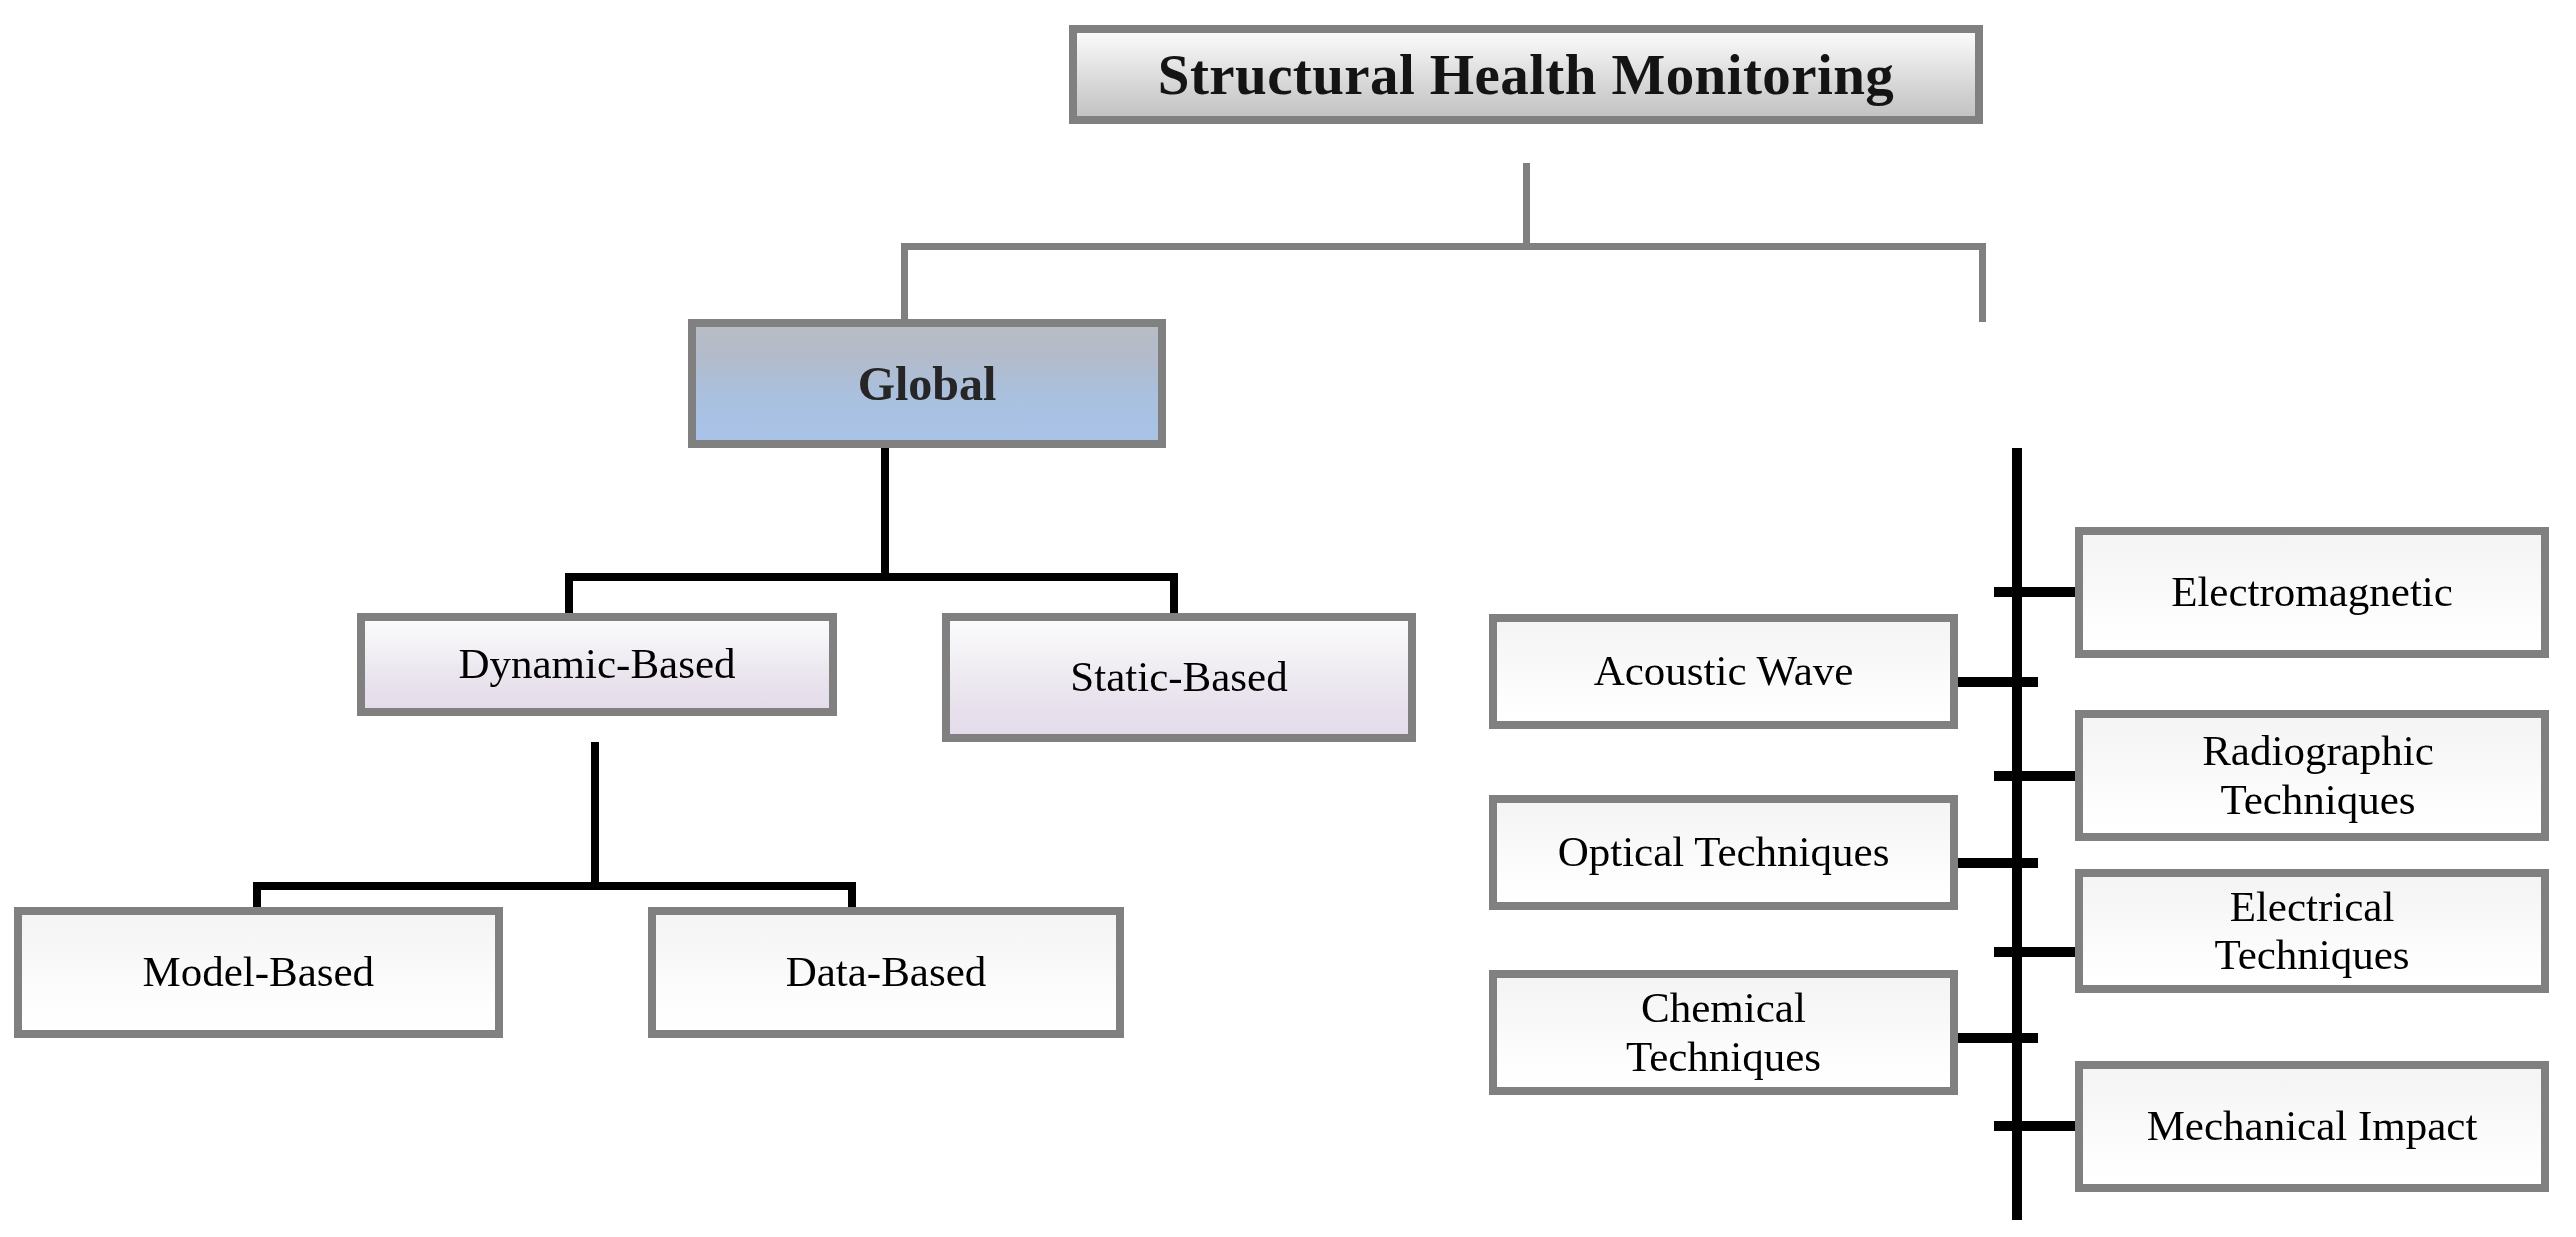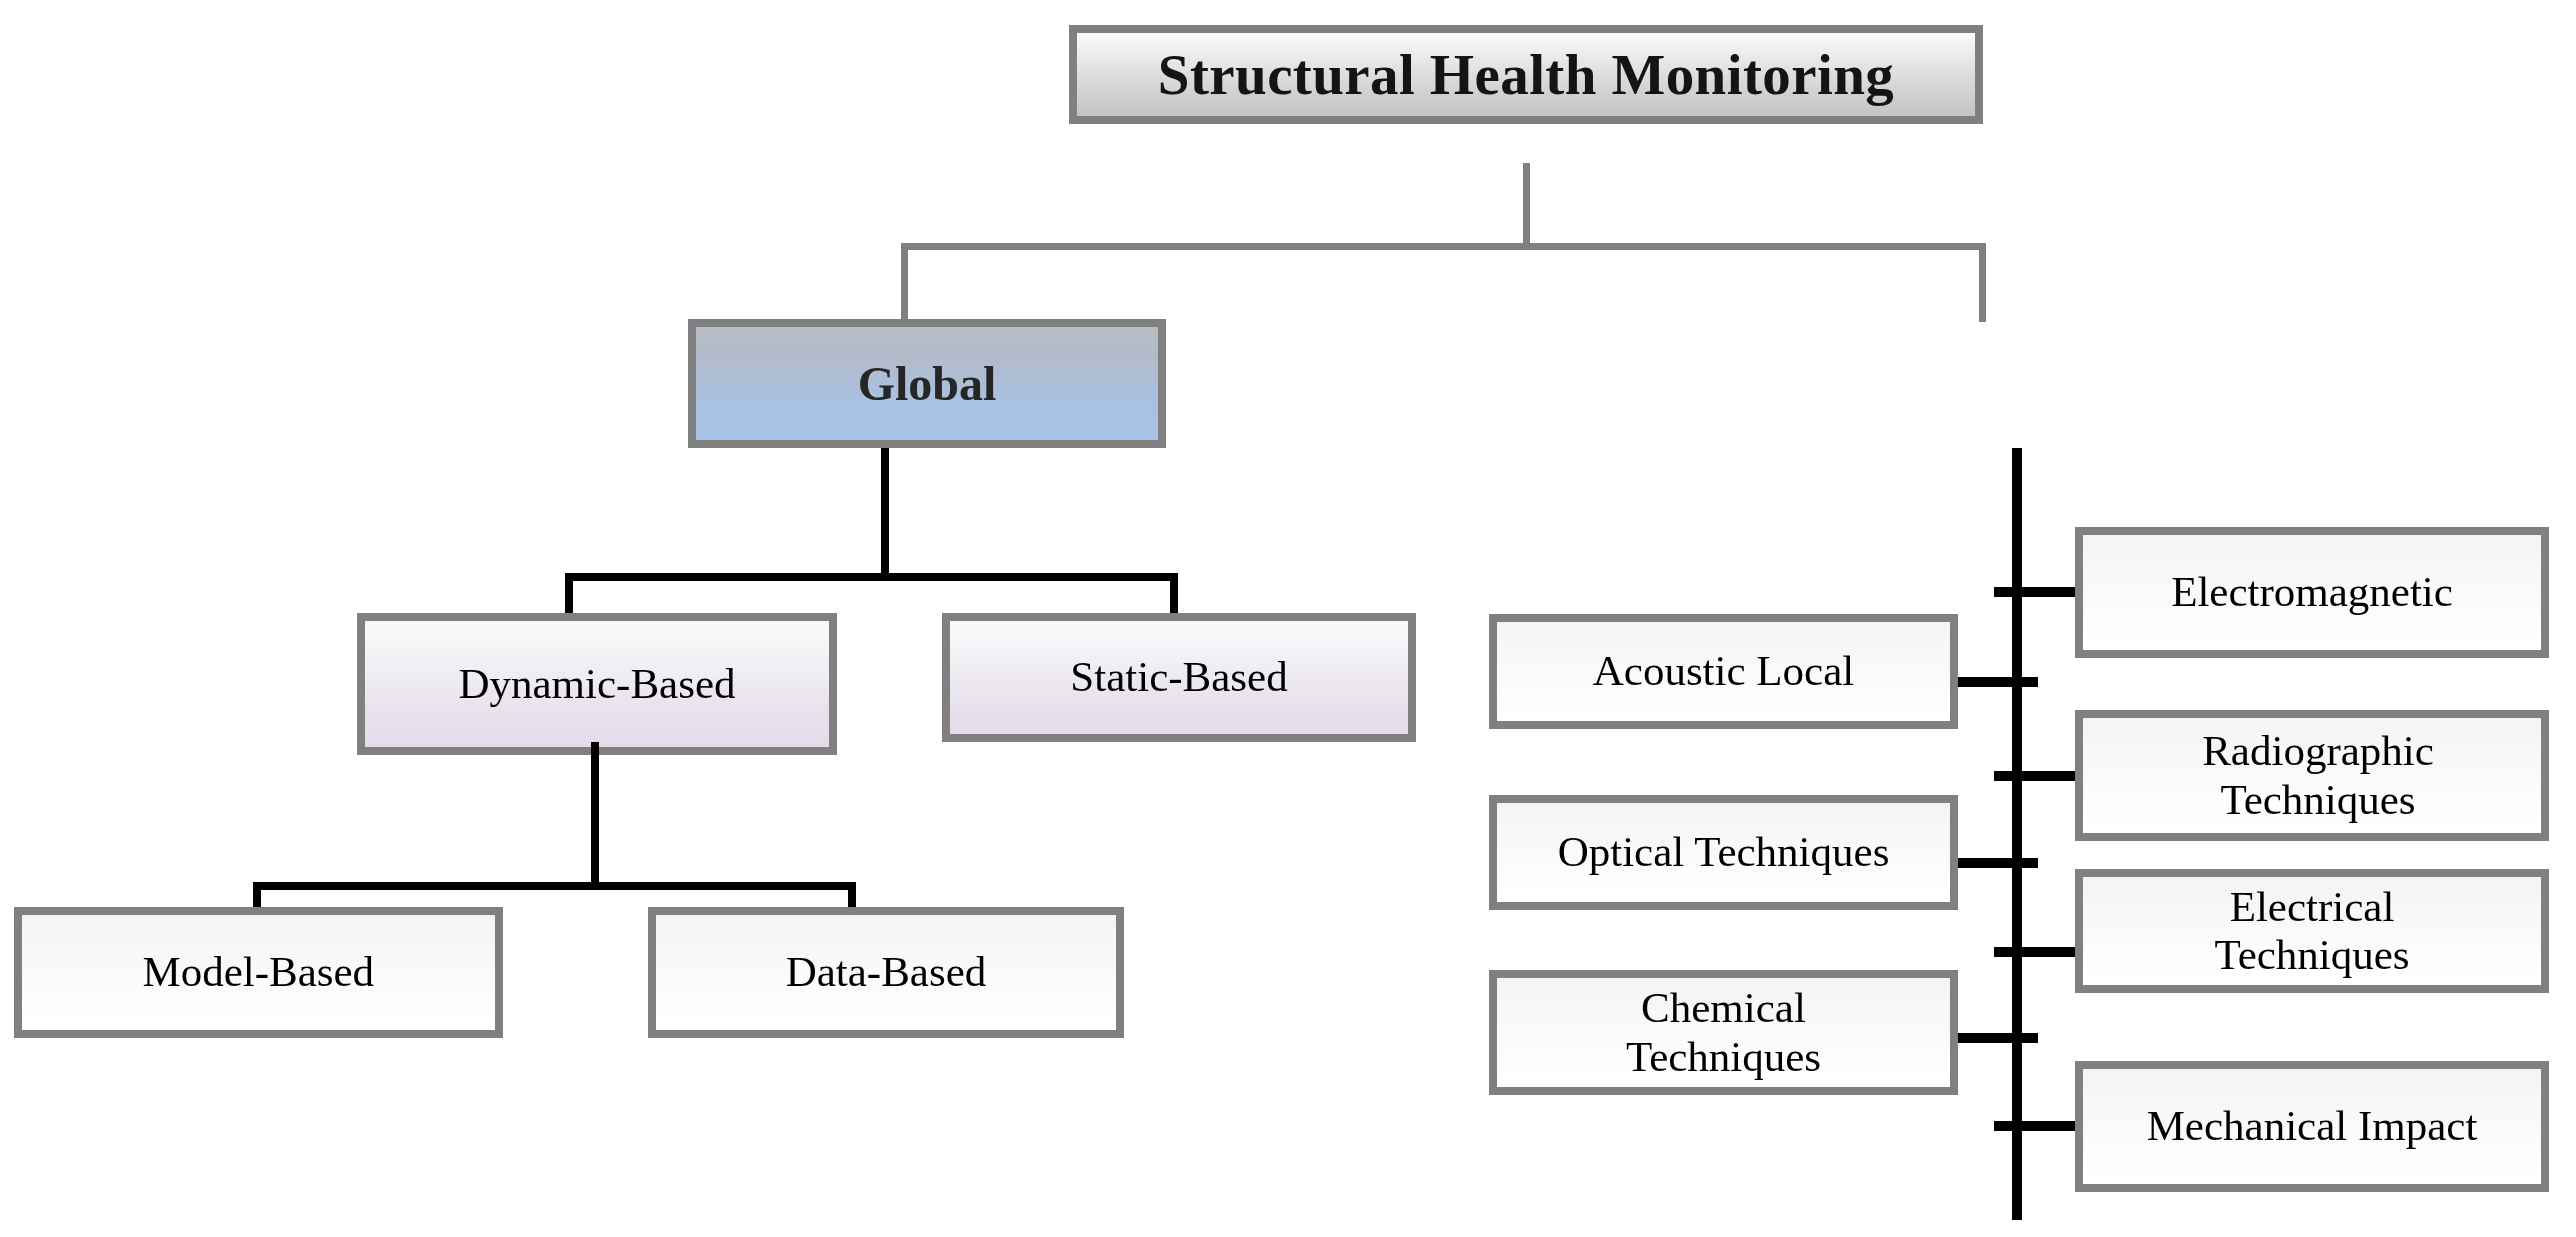--- a/index.html
+++ b/index.html
@@ -85,21 +85,21 @@
   <div class="conn gray" style="left:901px; top:243px; width:6.9px; height:79px;"></div>
   <div class="conn gray" style="left:1979px; top:243px; width:6.9px; height:79px;"></div>
 
   <div class="node level2" style="left:646px; top:319px; width:478px; height:129px;">Global</div>
 
   <div class="conn" style="left:881px; top:448px; width:7.7px; height:131px;"></div>
   <div class="conn" style="left:565px; top:573px; width:613px; height:7.7px;"></div>
   <div class="conn" style="left:565px; top:573px; width:7.7px; height:43px;"></div>
   <div class="conn" style="left:1170px; top:573px; width:7.7px; height:43px;"></div>
 
-  <div class="node level3" style="left:357px; top:613px; width:480px; height:142px;">Dynamic-Based</div>
+  <div class="node level3" style="left:357px; top:613px; width:480px; height:103px;">Dynamic-Based</div>
 
   <div class="node level3" style="left:942px; top:613px; width:474px; height:129px;">Static-Based</div>
 
   <div class="conn" style="left:591px; top:742px; width:7.7px; height:145px;"></div>
   <div class="conn" style="left:253px; top:882px; width:603px; height:7.7px;"></div>
   <div class="conn" style="left:253px; top:882px; width:7.7px; height:30px;"></div>
   <div class="conn" style="left:848px; top:882px; width:7.7px; height:30px;"></div>
 
   <div class="node leaf" style="left:13.8px; top:907px; width:489px; height:131px;">Model-Based</div>
 
@@ -110,21 +110,21 @@
 
   <div class="conn" style="left:1994px; top:587px; width:86px; height:9.5px;"></div>
   <div class="conn" style="left:1994px; top:771px; width:86px; height:9.5px;"></div>
   <div class="conn" style="left:1994px; top:947px; width:86px; height:9.5px;"></div>
   <div class="conn" style="left:1994px; top:1121px; width:86px; height:9.5px;"></div>
 
   <div class="conn" style="left:1954px; top:677px; width:84px; height:9.5px;"></div>
   <div class="conn" style="left:1954px; top:858px; width:84px; height:9.5px;"></div>
   <div class="conn" style="left:1954px; top:1033px; width:84px; height:9.5px;"></div>
 
-  <div class="node leaf" style="left:1489px; top:614px; width:469px; height:115px;">Acoustic Local</div>
+  <div class="node leaf" style="left:1489px; top:614px; width:469px; height:115px;">Acoustic Wave</div>
 
   <div class="node leaf" style="left:1489px; top:795px; width:469px; height:115px;">Optical Techniques</div>
 
   <div class="node leaf" style="left:1489px; top:970px; width:469px; height:125px;">Chemical
 Techniques</div>
 
   <div class="node leaf" style="left:2075px; top:527px; width:474px; height:131px;">Electromagnetic</div>
 
   <div class="node leaf" style="left:2075px; top:710px; width:474px; height:131px;padding-left:12px;">Radiographic
 Techniques</div>

